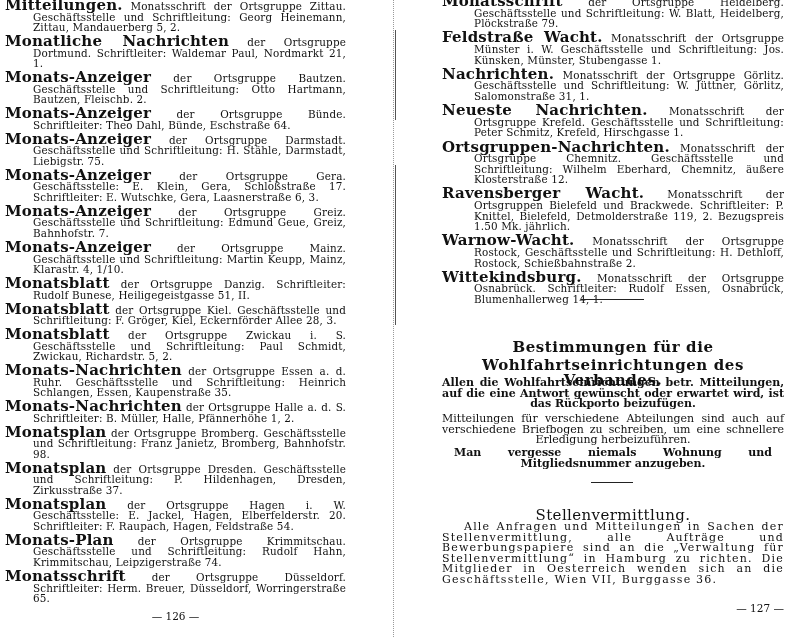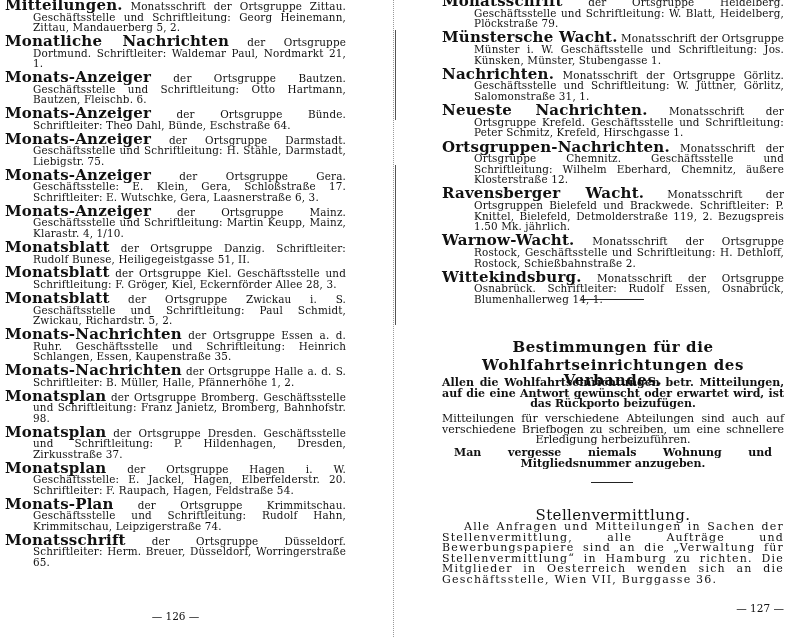--- a/index.html
+++ b/index.html
@@ -56,43 +56,44 @@
 <body>
 
 <div class="gutter"></div>
 <div class="gutter-dark" style="top:30px;height:90px;"></div>
 <div class="gutter-dark" style="top:165px;height:160px;"></div>
 
 <div class="page" id="page-left">
   <div id="left-entries">
       <p class="entry"><span class="title">Mitteilungen.</span> <span class="body">Monatsschrift der Ortsgruppe Zittau. Geschäftsstelle und Schriftleitung: Georg Heinemann, Zittau, Mandauerberg 5, 2.</span></p>
       <p class="entry"><span class="title">Monatliche Nachrichten</span> <span class="body">der Ortsgruppe Dortmund. Schriftleiter: Waldemar Paul, Nordmarkt 21, 1.</span></p>
-      <p class="entry"><span class="title">Monats-Anzeiger</span> <span class="body">der Ortsgruppe Bautzen. Geschäftsstelle und Schriftleitung: Otto Hartmann, Bautzen, Fleischb. 6.</span></p>
+      <p class="entry"><span class="title">Monats-Anzeiger</span> <span class="body">der Ortsgruppe Bautzen. Geschäftsstelle und Schriftleitung: Otto Hartmann, Bautzen, Fleischb. 2.</span></p>
       <p class="entry"><span class="title">Monats-Anzeiger</span> <span class="body">der Ortsgruppe Bünde. Schriftleiter: Theo Dahl, Bünde, Eschstraße 64.</span></p>
       <p class="entry"><span class="title">Monats-Anzeiger</span> <span class="body">der Ortsgruppe Darmstadt. Geschäftsstelle und Schriftleitung: H. Stähle, Darmstadt, Liebigstr. 75.</span></p>
       <p class="entry"><span class="title">Monats-Anzeiger</span> <span class="body">der Ortsgruppe Gera. Geschäftsstelle: E. Klein, Gera, Schloßstraße 17. Schriftleiter: E. Wutschke, Gera, Laasnerstraße 6, 3.</span></p>
+      <p class="entry"><span class="title">Monats-Anzeiger</span> <span class="body">der Ortsgruppe Greiz. Geschäftsstelle und Schriftleitung: Edmund Geue, Greiz, Bahnhofstr. 7.</span></p>
       <p class="entry"><span class="title">Monats-Anzeiger</span> <span class="body">der Ortsgruppe Mainz. Geschäftsstelle und Schriftleitung: Martin Keupp, Mainz, Klarastr. 4, 1/10.</span></p>
       <p class="entry"><span class="title">Monatsblatt</span> <span class="body">der Ortsgruppe Danzig. Schriftleiter: Rudolf Bunese, Heiligegeistgasse 51, II.</span></p>
       <p class="entry"><span class="title">Monatsblatt</span> <span class="body">der Ortsgruppe Kiel. Geschäftsstelle und Schriftleitung: F. Gröger, Kiel, Eckernförder Allee 28, 3.</span></p>
       <p class="entry"><span class="title">Monatsblatt</span> <span class="body">der Ortsgruppe Zwickau i. S. Geschäftsstelle und Schriftleitung: Paul Schmidt, Zwickau, Richardstr. 5, 2.</span></p>
       <p class="entry"><span class="title">Monats-Nachrichten</span> <span class="body">der Ortsgruppe Essen a. d. Ruhr. Geschäftsstelle und Schriftleitung: Heinrich Schlangen, Essen, Kaupenstraße 35.</span></p>
       <p class="entry"><span class="title">Monats-Nachrichten</span> <span class="body">der Ortsgruppe Halle a. d. S. Schriftleiter: B. Müller, Halle, Pfännerhöhe 1, 2.</span></p>
       <p class="entry"><span class="title">Monatsplan</span> <span class="body">der Ortsgruppe Bromberg. Geschäftsstelle und Schriftleitung: Franz Janietz, Bromberg, Bahnhofstr. 98.</span></p>
       <p class="entry"><span class="title">Monatsplan</span> <span class="body">der Ortsgruppe Dresden. Geschäftsstelle und Schriftleitung: P. Hildenhagen, Dresden, Zirkusstraße 37.</span></p>
       <p class="entry"><span class="title">Monatsplan</span> <span class="body">der Ortsgruppe Hagen i. W. Geschäftsstelle: E. Jackel, Hagen, Elberfelderstr. 20. Schriftleiter: F. Raupach, Hagen, Feldstraße 54.</span></p>
       <p class="entry"><span class="title">Monats-Plan</span> <span class="body">der Ortsgruppe Krimmitschau. Geschäftsstelle und Schriftleitung: Rudolf Hahn, Krimmitschau, Leipzigerstraße 74.</span></p>
       <p class="entry"><span class="title">Monatsschrift</span> <span class="body">der Ortsgruppe Düsseldorf. Schriftleiter: Herm. Breuer, Düsseldorf, Worringerstraße 65.</span></p>
     </div>
 </div>
 <div class="pageno" style="left:5px;width:341px;top:610px;">— 126 —</div>
 
 <div class="page" id="page-right">
   <div id="right-entries" style="margin-top:-4px;">
       <p class="entry"><span class="title">Monatsschrift</span> <span class="body">der Ortsgruppe Heidelberg. Geschäftsstelle und Schriftleitung: W. Blatt, Heidelberg, Plöckstraße 79.</span></p>
-      <p class="entry"><span class="title">Münstersche Wacht.</span> <span class="body">Monatsschrift der Ortsgruppe Münster i. W. Geschäftsstelle und Schriftleitung: Jos. Künsken, Münster, Stubengasse 1.</span></p>
+      <p class="entry"><span class="title">Feldstraße Wacht.</span> <span class="body">Monatsschrift der Ortsgruppe Münster i. W. Geschäftsstelle und Schriftleitung: Jos. Künsken, Münster, Stubengasse 1.</span></p>
       <p class="entry"><span class="title">Nachrichten.</span> <span class="body">Monatsschrift der Ortsgruppe Görlitz. Geschäftsstelle und Schriftleitung: W. Jüttner, Görlitz, Salomonstraße 31, 1.</span></p>
       <p class="entry"><span class="title">Neueste Nachrichten.</span> <span class="body">Monatsschrift der Ortsgruppe Krefeld. Geschäftsstelle und Schriftleitung: Peter Schmitz, Krefeld, Hirschgasse 1.</span></p>
       <p class="entry"><span class="title">Ortsgruppen-Nachrichten.</span> <span class="body">Monatsschrift der Ortsgruppe Chemnitz. Geschäftsstelle und Schriftleitung: Wilhelm Eberhard, Chemnitz, äußere Klosterstraße 12.</span></p>
       <p class="entry"><span class="title">Ravensberger Wacht.</span> <span class="body">Monatsschrift der Ortsgruppen Bielefeld und Brackwede. Schriftleiter: P. Knittel, Bielefeld, Detmolderstraße 119, 2. Bezugspreis 1.50 Mk. jährlich.</span></p>
       <p class="entry"><span class="title">Warnow-Wacht.</span> <span class="body">Monatsschrift der Ortsgruppe Rostock, Geschäftsstelle und Schriftleitung: H. Dethloff, Rostock, Schießbahnstraße 2.</span></p>
       <p class="entry"><span class="title">Wittekindsburg.</span> <span class="body">Monatsschrift der Ortsgruppe Osnabrück. Schriftleiter: Rudolf Essen, Osnabrück, Blumenhallerweg 14, 1.</span></p>
     </div>
 </div>
 
 <div class="rule-short" style="left:581px;top:299px;width:63px;"></div>

